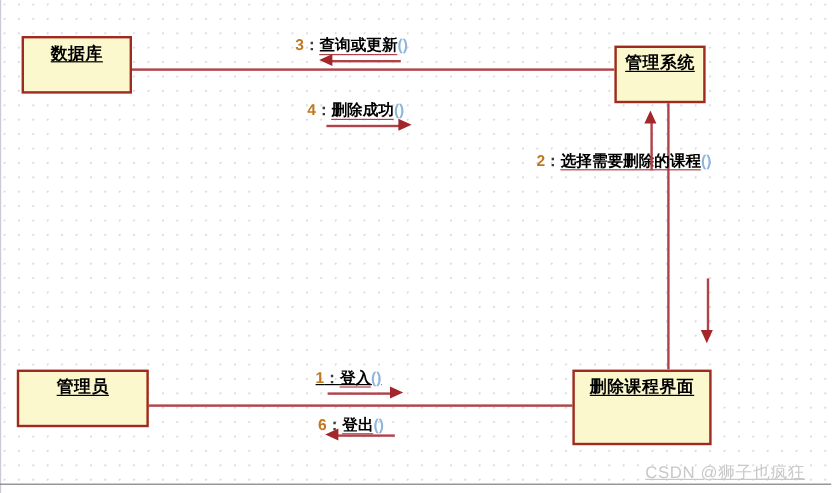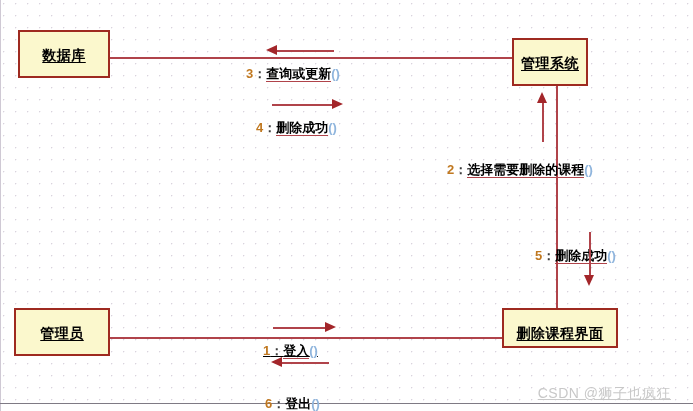--- a/index.html
+++ b/index.html
@@ -39,21 +39,21 @@
   .uml-box {
     position: absolute;
     box-sizing: border-box;
     background: #fbf8cd;
     border: 2px solid #9e2a20;
     display: flex;
     justify-content: center;
     align-items: flex-start;
   }
   .uml-box .label {
-    margin-top: 15px;
+    margin-top: 4px;
     font-size: 14px;
     font-weight: bold;
     color: #000000;
     text-decoration: underline;
     text-underline-offset: 2px;
     letter-spacing: 0.5px;
     white-space: nowrap;
   }
 
   
@@ -69,21 +69,20 @@
   }
 
   
   .msg {
     position: absolute;
     white-space: nowrap;
     font-size: 13px;
     font-weight: bold;
     line-height: 15px;
     color: #000000;
-    margin-top: 36px;
   }
   .msg .num { color: #c07820; }
   .msg .colon { color: #3a3a3a; }
   .msg .body {
     color: #000000;
     border-bottom: 1.5px solid #b0434a;
   }
   .msg .paren { color: #8fb5dd; }
 
   
@@ -147,25 +146,25 @@
   <div class="link-h" style="left:110px; top:337px; width:392px;"></div>
 
   <div class="uml-box" style="left:18px; top:30px; width:92px; height:48px;">
     <span class="label">数据库</span>
   </div>
 
   <div class="uml-box" style="left:512px; top:38px; width:76px; height:48px;">
     <span class="label">管理系统</span>
   </div>
 
-  <div class="uml-box" style="left:14px; top:308px; width:96px; height:48px;">
+  <div class="uml-box" style="left:14px; top:308px; width:110px; height:48px;">
     <span class="label">管理员</span>
   </div>
 
-  <div class="uml-box" style="left:502px; top:308px; width:116px; height:40px;">
+  <div class="uml-box" style="left:477px; top:308px; width:116px; height:63px;">
     <span class="label">删除课程界面</span>
   </div>
 
   <div class="msg" style="left:246px; top:30px;">
     <span class="num">3</span><span class="colon">：</span><span class="body">查询或更新</span><span class="paren">()</span>
   </div>
   <div class="arrow-stem-h" style="left:272px; top:50px; width:62px;"></div>
   <div class="head left" style="left:266px; top:45px;"></div>
 
   <div class="msg" style="left:256px; top:84px;">
@@ -173,33 +172,30 @@
   </div>
   <div class="arrow-stem-h" style="left:272px; top:104px; width:62px;"></div>
   <div class="head right" style="left:332px; top:99px;"></div>
 
   <div class="msg" style="left:447px; top:126px;">
     <span class="num">2</span><span class="colon">：</span><span class="body">选择需要删除的课程</span><span class="paren">()</span>
   </div>
   <div class="arrow-stem-v" style="left:542px; top:100px; height:42px;"></div>
   <div class="head up" style="left:537px; top:92px;"></div>
 
-  <div class="msg" style="left:535px; top:212px;">
-    <span class="num">5</span><span class="colon">：</span><span class="body">删除成功</span><span class="paren">()</span>
-  </div>
   <div class="arrow-stem-v" style="left:589px; top:232px; height:45px;"></div>
   <div class="head down" style="left:584px; top:275px;"></div>
 
   <div class="msg" style="left:263px; top:307px;text-decoration:underline;">
     <span class="num">1</span><span class="colon">：</span><span class="body">登入</span><span class="paren">()</span>
   </div>
   <div class="arrow-stem-h" style="left:273px; top:327px; width:54px;"></div>
   <div class="head right" style="left:325px; top:322px;"></div>
 
-  <div class="msg" style="left:265px; top:360px;">
+  <div class="msg" style="left:265px; top:346px;">
     <span class="num">6</span><span class="colon">：</span><span class="body">登出</span><span class="paren">()</span>
   </div>
   <div class="arrow-stem-h" style="left:277px; top:362px; width:52px;"></div>
   <div class="head left" style="left:271px; top:357px;"></div>
 
   <div class="watermark">CSDN @狮子也疯狂</div>
 
 </div>
 
 </body></html>

